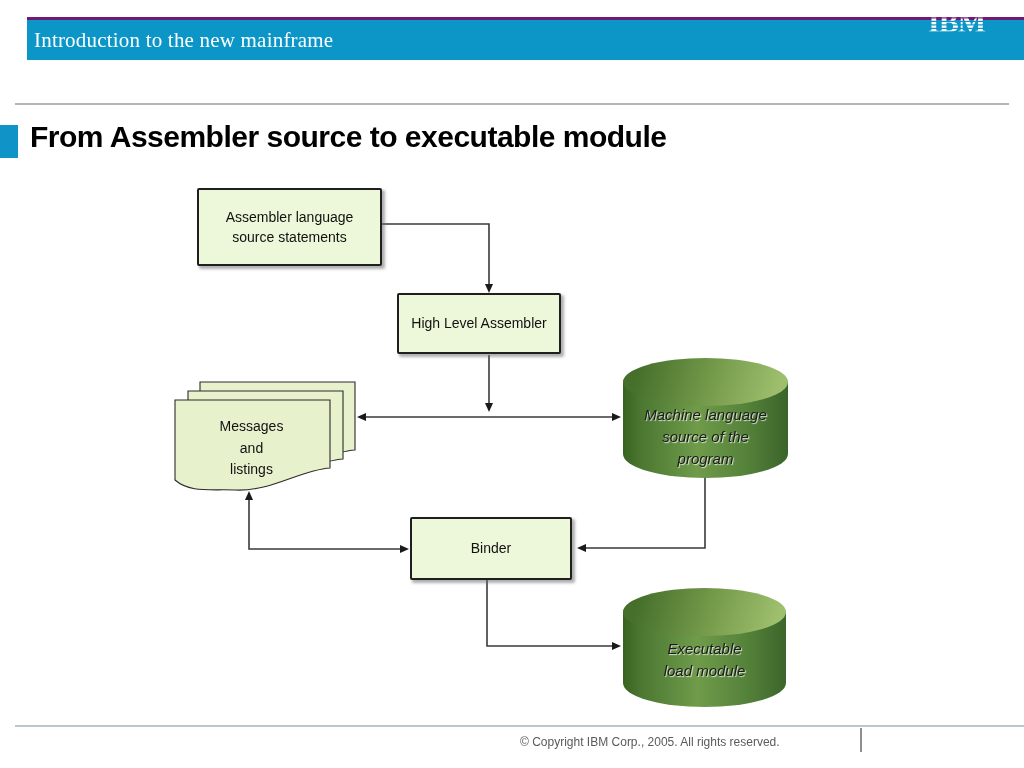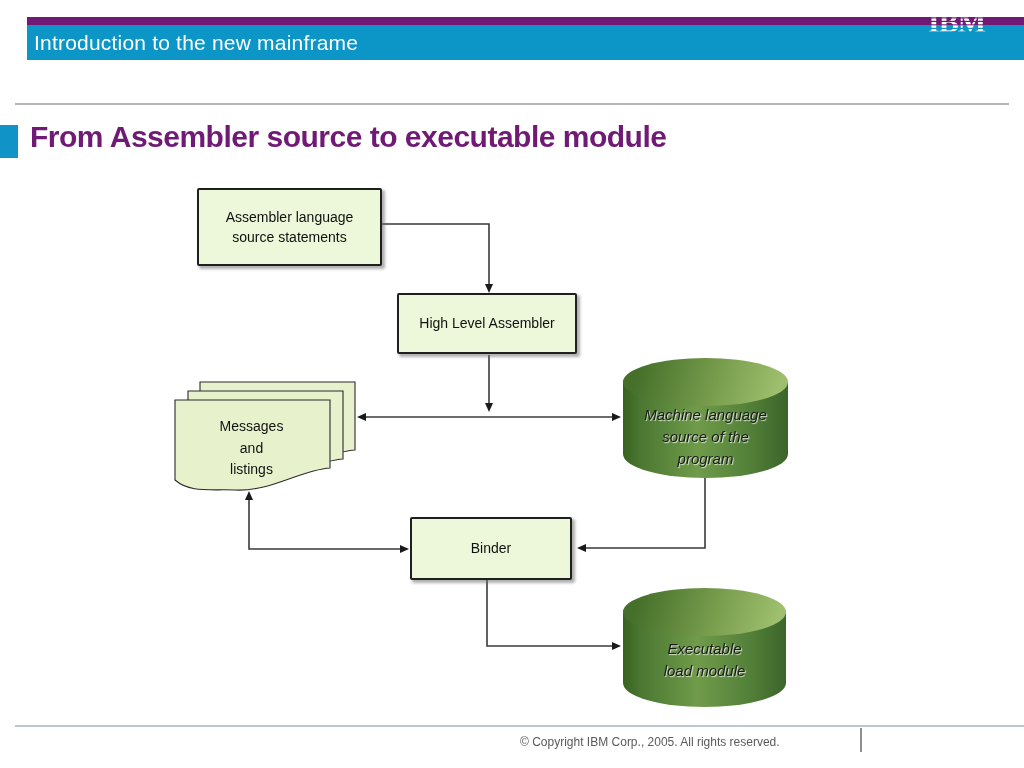--- a/index.html
+++ b/index.html
@@ -3,31 +3,31 @@
 <meta charset="utf-8">
 <style>
   html,body{margin:0;padding:0;background:#ffffff;}
   .slide{
     position:relative;width:1024px;height:768px;background:#ffffff;overflow:hidden;
     font-family:"Liberation Sans","DejaVu Sans",sans-serif;
   }
   
   .header-bar{
     position:absolute;left:27px;top:17px;right:0;height:43px;
-    background:#0c96c8;border-top:8px solid #701a75;box-sizing:border-box;
-    display:flex;align-items:center;
+    background:#0c96c8;border-top:3px solid #701a75;box-sizing:border-box;
+    display:flex;align-items:center;font-family:Liberation Serif, serif;
   }
   .header-title{color:#ffffff;font-size:21px;padding-left:7px;letter-spacing:.2px;}
   .ibm-logo{position:absolute;right:33px;top:7px;}
   
   .title-rule{position:absolute;left:15px;top:103px;width:994px;height:2px;background:#b3b6b9;}
   .title-marker{position:absolute;left:0;top:125px;width:18px;height:33px;background:#1094c8;}
   .slide-title{
     position:absolute;left:30px;top:120px;margin:0;
-    font-size:30px;font-weight:bold;color:#701a75;letter-spacing:-0.5px;
+    font-size:30px;font-weight:bold;color:#000000;letter-spacing:-0.5px;
   }
   
   .diagram-svg{position:absolute;left:0;top:0;width:1024px;height:768px;}
   .flow-box{
     position:absolute;box-sizing:border-box;
     background:#edf7d9;border:2px solid #1f1f1f;border-radius:2px;
     box-shadow:2.5px 2.5px 3px rgba(110,110,110,.55);
     display:flex;flex-direction:column;align-items:center;justify-content:center;
     font-size:14px;color:#111;line-height:1.45;text-align:center;
   }
@@ -132,21 +132,21 @@
       <rect x="623" y="612" width="163" height="71" fill="url(#cylBody)"></rect>
       <ellipse cx="704.5" cy="612" rx="81.5" ry="24" fill="url(#cylTop2)"></ellipse>
     </g>
   </svg>
 
   <div class="flow-box" style="left:169px;top:188px;width:185px;height:78px;margin-left:28px;">
     <div>Assembler language</div>
     <div>source statements</div>
   </div>
 
-  <div class="flow-box" style="left:397px;top:293px;width:180px;height:61px;">
+  <div class="flow-box" style="left:397px;top:293px;width:164px;height:61px;">
     <div>High Level Assembler</div>
   </div>
 
   <div class="flow-box" style="left:410px;top:517px;width:162px;height:63px;">
     <div>Binder</div>
   </div>
 
   <div class="doc-label" style="left:183px;top:416px;width:137px;">
     <div>Messages</div>
     <div>and</div>

